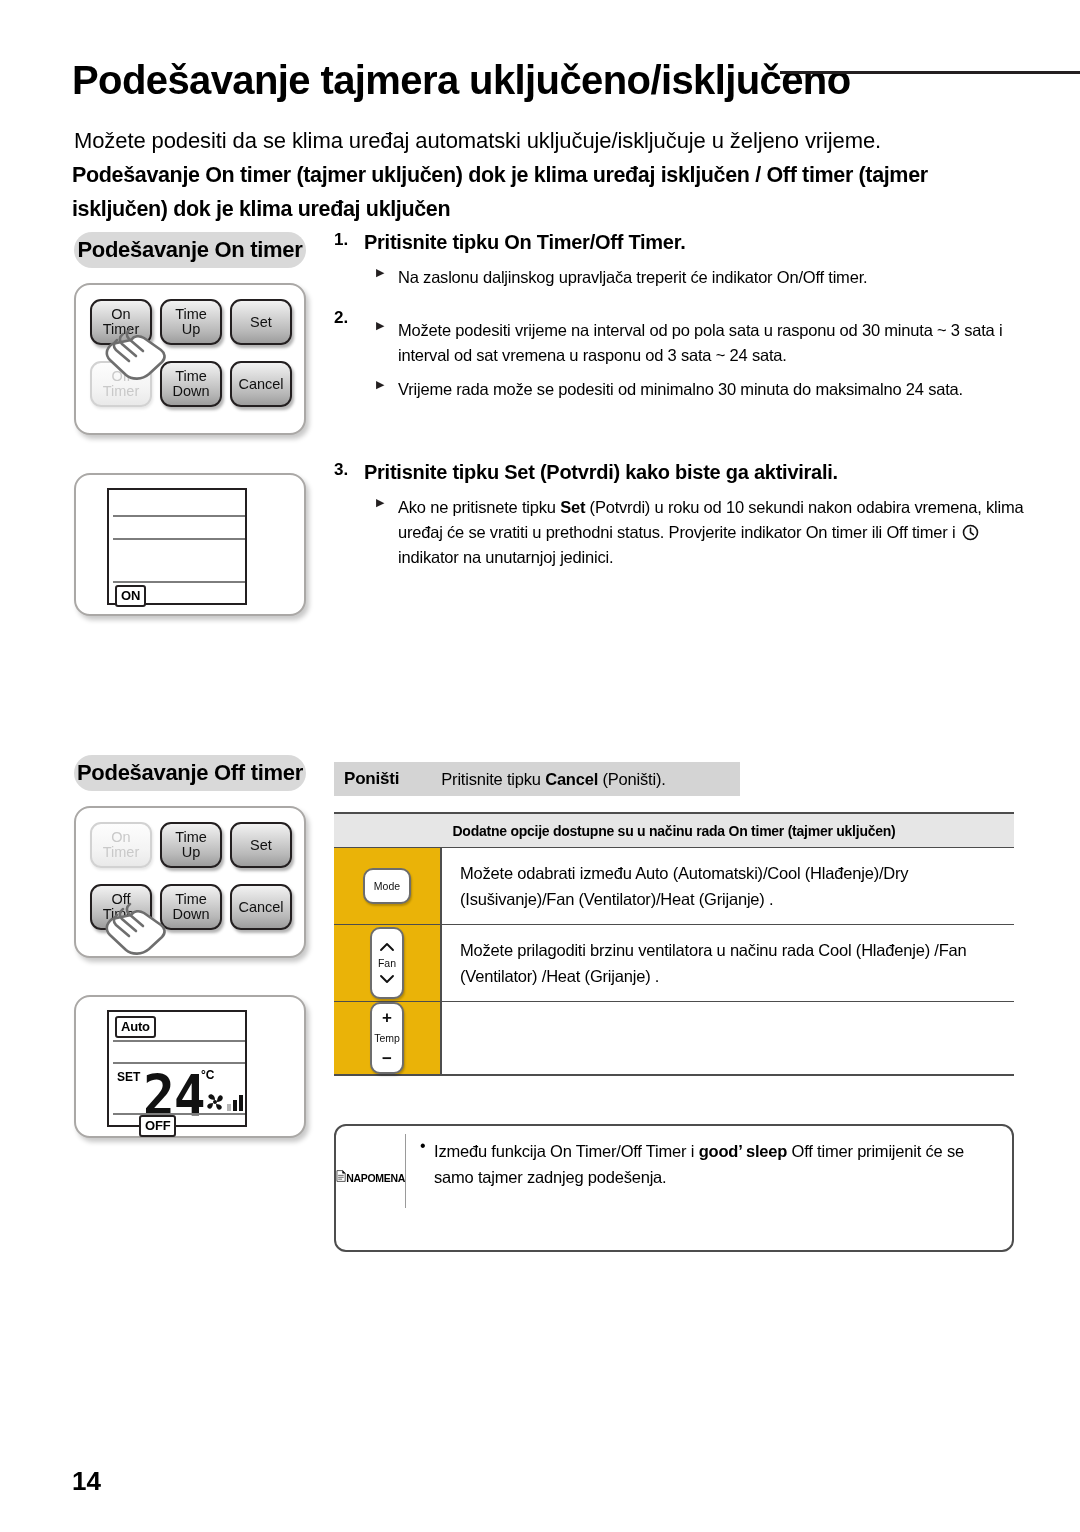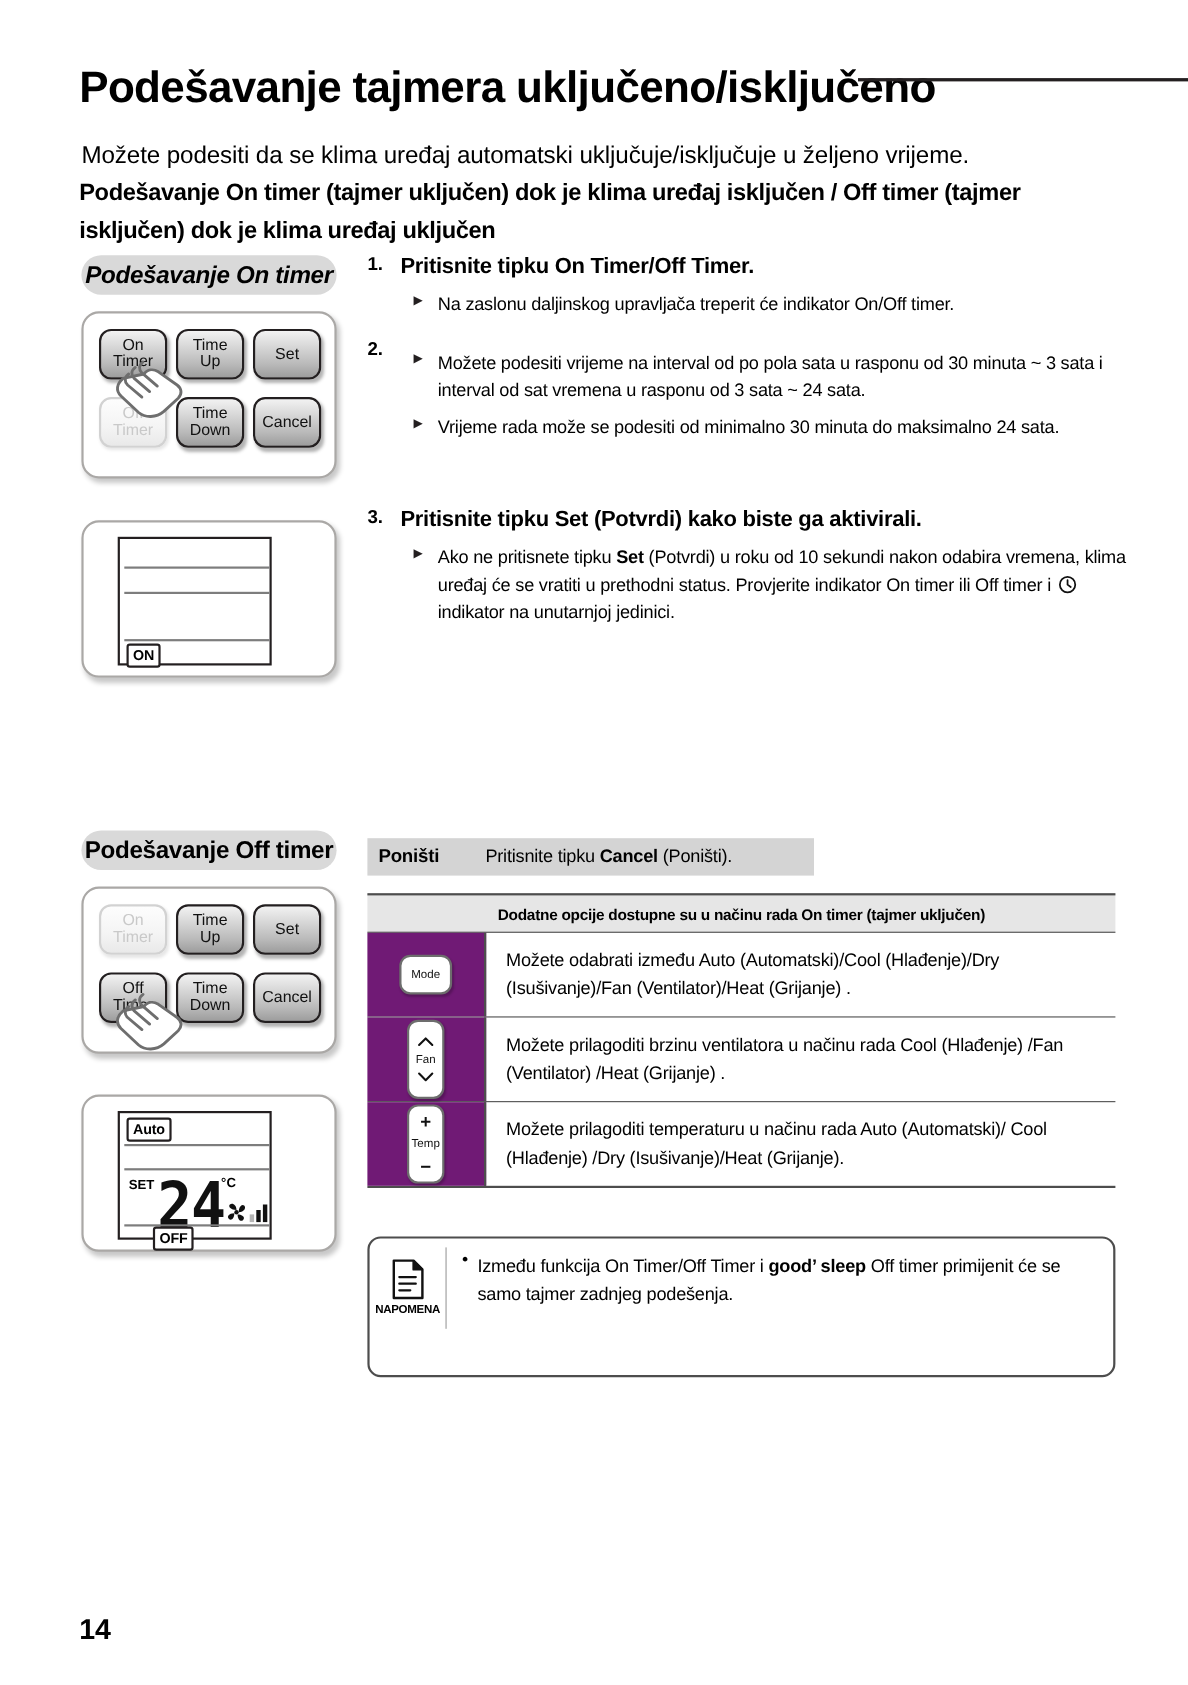--- a/index.html
+++ b/index.html
@@ -33,21 +33,21 @@
   }
 
   
   .pill {
     position: absolute;
     background: #d9d9d9; border-radius: 22px;
     font-size: 22px; font-weight: bold; letter-spacing: -0.3px;
     display: flex; align-items: center; justify-content: center;
     white-space: nowrap;
   }
-  #pill-on  { left: 74px; top: 232px; width: 232px; height: 36px; font-style: italic; }
+  #pill-on  { left: 74px; top: 232px; width: 232px; height: 36px; }
   #pill-off { left: 74px; top: 755px; width: 232px; height: 36px; }
 
   
   .remote {
     position: absolute; width: 232px; height: 152px;
     background: #ffffff; border: 2px solid #aaa8a6; border-radius: 16px;
     box-shadow: 3px 4px 5px rgba(0,0,0,0.22);
   }
   #remote-on  { left: 74px; top: 283px; }
   #remote-off { left: 74px; top: 806px; }
@@ -144,21 +144,21 @@
   .opt-table { position: absolute; left: 334px; top: 812px; width: 680px; }
   .opt-head {
     height: 36px; background: #e6e6e6;
     border-top: 2.5px solid #4d4d4d; border-bottom: 1.5px solid #4d4d4d;
     display: flex; align-items: center; justify-content: center;
     font-size: 14px; font-weight: bold; letter-spacing: -0.25px;
   }
   .opt-row { display: flex; border-bottom: 1.5px solid #4d4d4d; }
   .opt-row:last-child { border-bottom: 2.5px solid #4d4d4d; }
   .opt-ico {
-    width: 108px; background: #701a75; flex: none;
+    width: 108px; background: #eab308; flex: none;
     border-right: 2px solid #4d4d4d;
     display: flex; align-items: center; justify-content: center;
   }
   .opt-txt { flex: 1; padding: 12px 10px 12px 18px; font-size: 16.5px; line-height: 26px; letter-spacing: -0.2px; }
 
   .minibtn {
     border: 2px solid #6d6d6d; border-radius: 10px; background: #fff;
     box-shadow: 1px 2px 2px rgba(0,0,0,0.22);
     display: flex; flex-direction: column; align-items: center; justify-content: center;
     color: #111;
@@ -167,21 +167,21 @@
   .minibtn .sym { font-size: 17px; font-weight: bold; line-height: 17px; }
 
   
   .notebox {
     position: absolute; left: 334px; top: 1124px; width: 680px; height: 128px;
     border: 2px solid #4d4d4d; border-radius: 12px; background: #fff;
     display: flex;
   }
   .note-icon {
     width: 70px; flex: none; border-right: 1.5px solid #9a9a9a;
-    display: flex; flex-direction: column; align-items: center; justify-content: flex-start;
+    display: flex; flex-direction: row; align-items: center; justify-content: flex-start;
     padding-top: 10px; margin: 8px 0 42px 0;
   }
   .note-icon .cap { font-size: 10.5px; font-weight: bold; letter-spacing: -0.3px; margin-top: 3px; }
   .note-body { flex: 1; padding: 12px 16px 10px 12px; }
   .note-li { position: relative; padding-left: 16px; margin-bottom: 7px; }
   .note-li::before { content: "\2022"; position: absolute; left: 2px; top: -1px; font-size: 16px; }
   .note-li p { font-size: 16.5px; line-height: 26px; letter-spacing: -0.2px; }
   .gs { font-weight: bold; }
 
   
@@ -380,21 +380,20 @@
     </div>
 
     <div class="opt-row">
       <div class="opt-ico">
         <div class="minibtn" style="width:34px; height:72px; gap:6px">
           <span class="sym">+</span>
           <span class="cap">Temp</span>
           <span class="sym">−</span>
         </div>
       </div>
-      <div class="opt-txt">Možete prilagoditi temperaturu u načinu rada Auto (Automatski)/ Cool (Hlađenje) /Dry (Isušivanje)/Heat (Grijanje).</div>
     </div>
   </div>
 
   <div class="notebox">
     <div class="note-icon">
       <svg width="32" height="38" viewBox="0 0 32 38">
         <path d="M3 2 H21 L29 10 V36 H3 Z" fill="#fff" stroke="#111" stroke-width="2.2" stroke-linejoin="round"></path>
         <path d="M21 2 V10 H29" fill="#111" stroke="#111" stroke-width="2.2" stroke-linejoin="round"></path>
         <path d="M8 17 H23 M8 23 H23 M8 29 H18" stroke="#111" stroke-width="2" stroke-linecap="round"></path>
       </svg>

